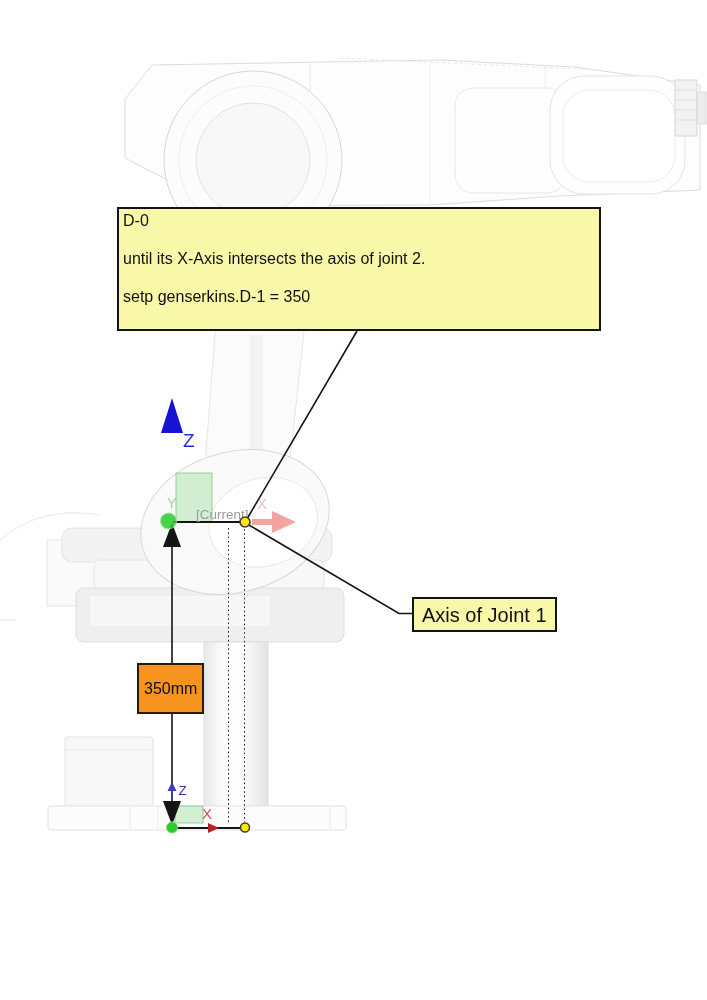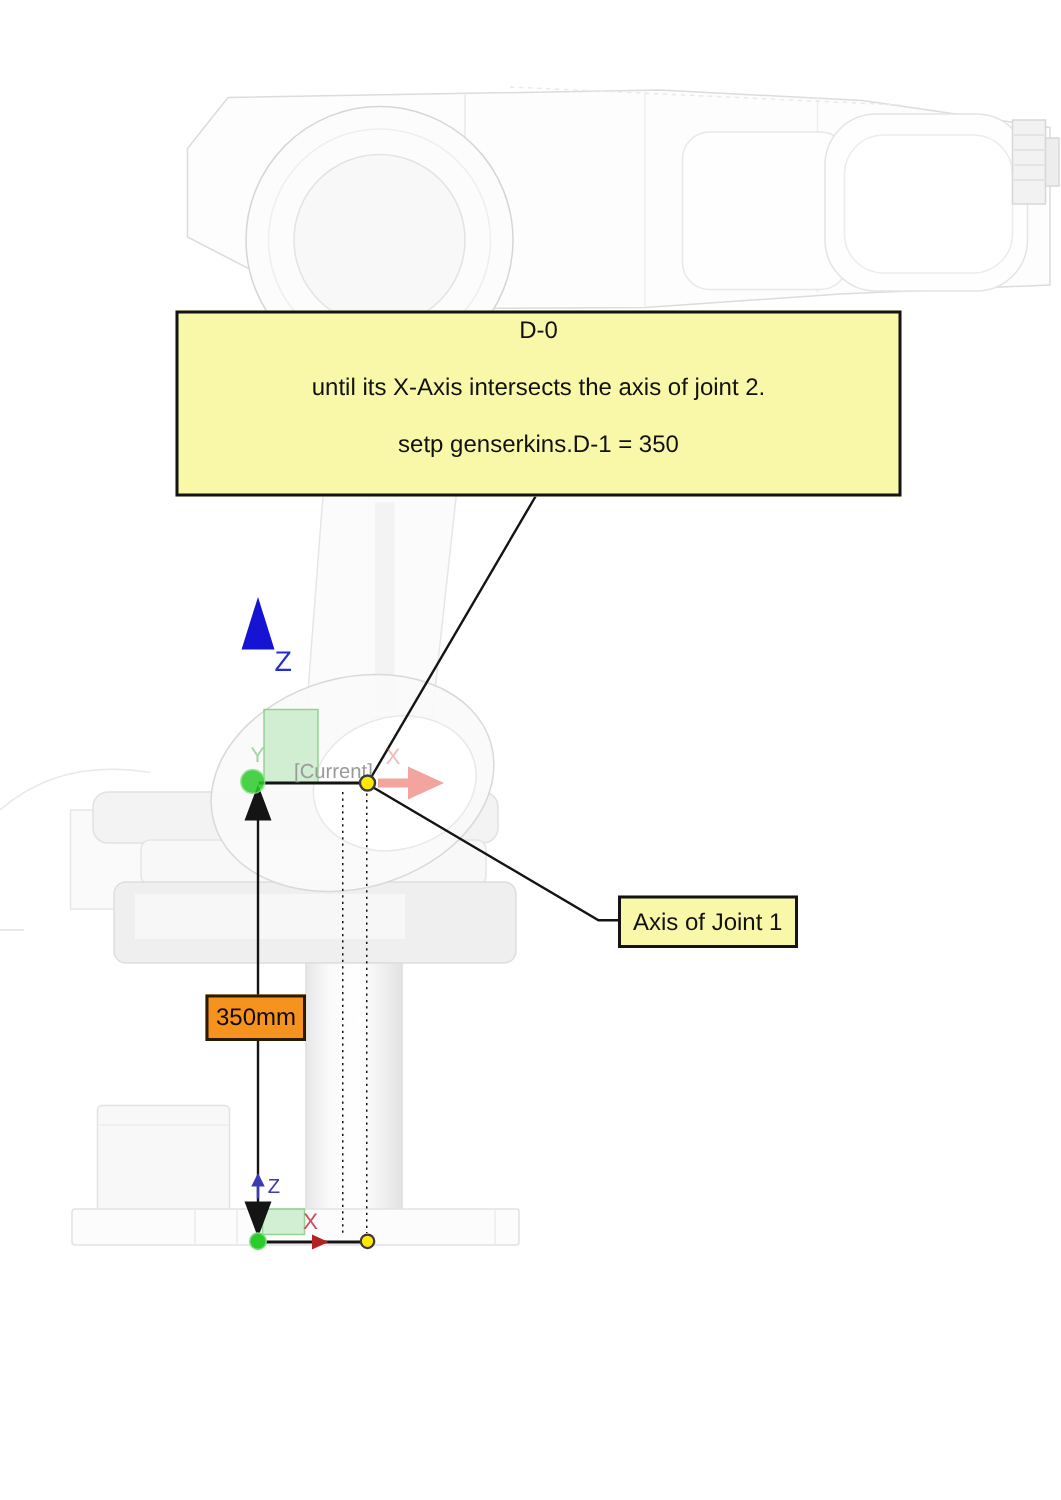--- a/index.html
+++ b/index.html
@@ -7,31 +7,31 @@
     position:relative;width:707px;height:1000px;background:#ffffff;
     font-family:"Liberation Sans",sans-serif;overflow:hidden;
   }
   #scene{position:absolute;left:0;top:0;}
   .callout{
     position:absolute;box-sizing:border-box;background:#F8F8A8;
     border:2px solid #141414;color:#111;
   }
   #callout-d0{
     left:117px;top:207px;width:484px;height:124px;
-    padding:2px 4px;font-size:16px;line-height:19px;text-align:center;
+    padding:2px 4px;font-size:16px;line-height:19px;
   }
   .co-line{white-space:pre;}
   .co-gap{height:19px;}
   #axis-joint-label{
     left:412px;top:597px;height:35px;padding:3px 8px;
-    font-size:16px;line-height:27px;white-space:pre;
+    font-size:20px;line-height:27px;white-space:pre;
   }
   #dimension-label{
     left:137px;top:663px;background:#F6921E;border:2px solid #2A1A00;
-    padding:3px 5px;font-size:16px;line-height:21px;white-space:pre;
+    padding:13px 5px;font-size:16px;line-height:21px;white-space:pre;
     position:absolute;box-sizing:border-box;color:#0d0d0d;
   }
   svg text{font-family:"Liberation Sans",sans-serif;}
 </style>
 </head>
 <body>
 
 <div id="stage">
 
   <svg id="scene" width="707" height="1000" viewBox="0 0 707 1000">

